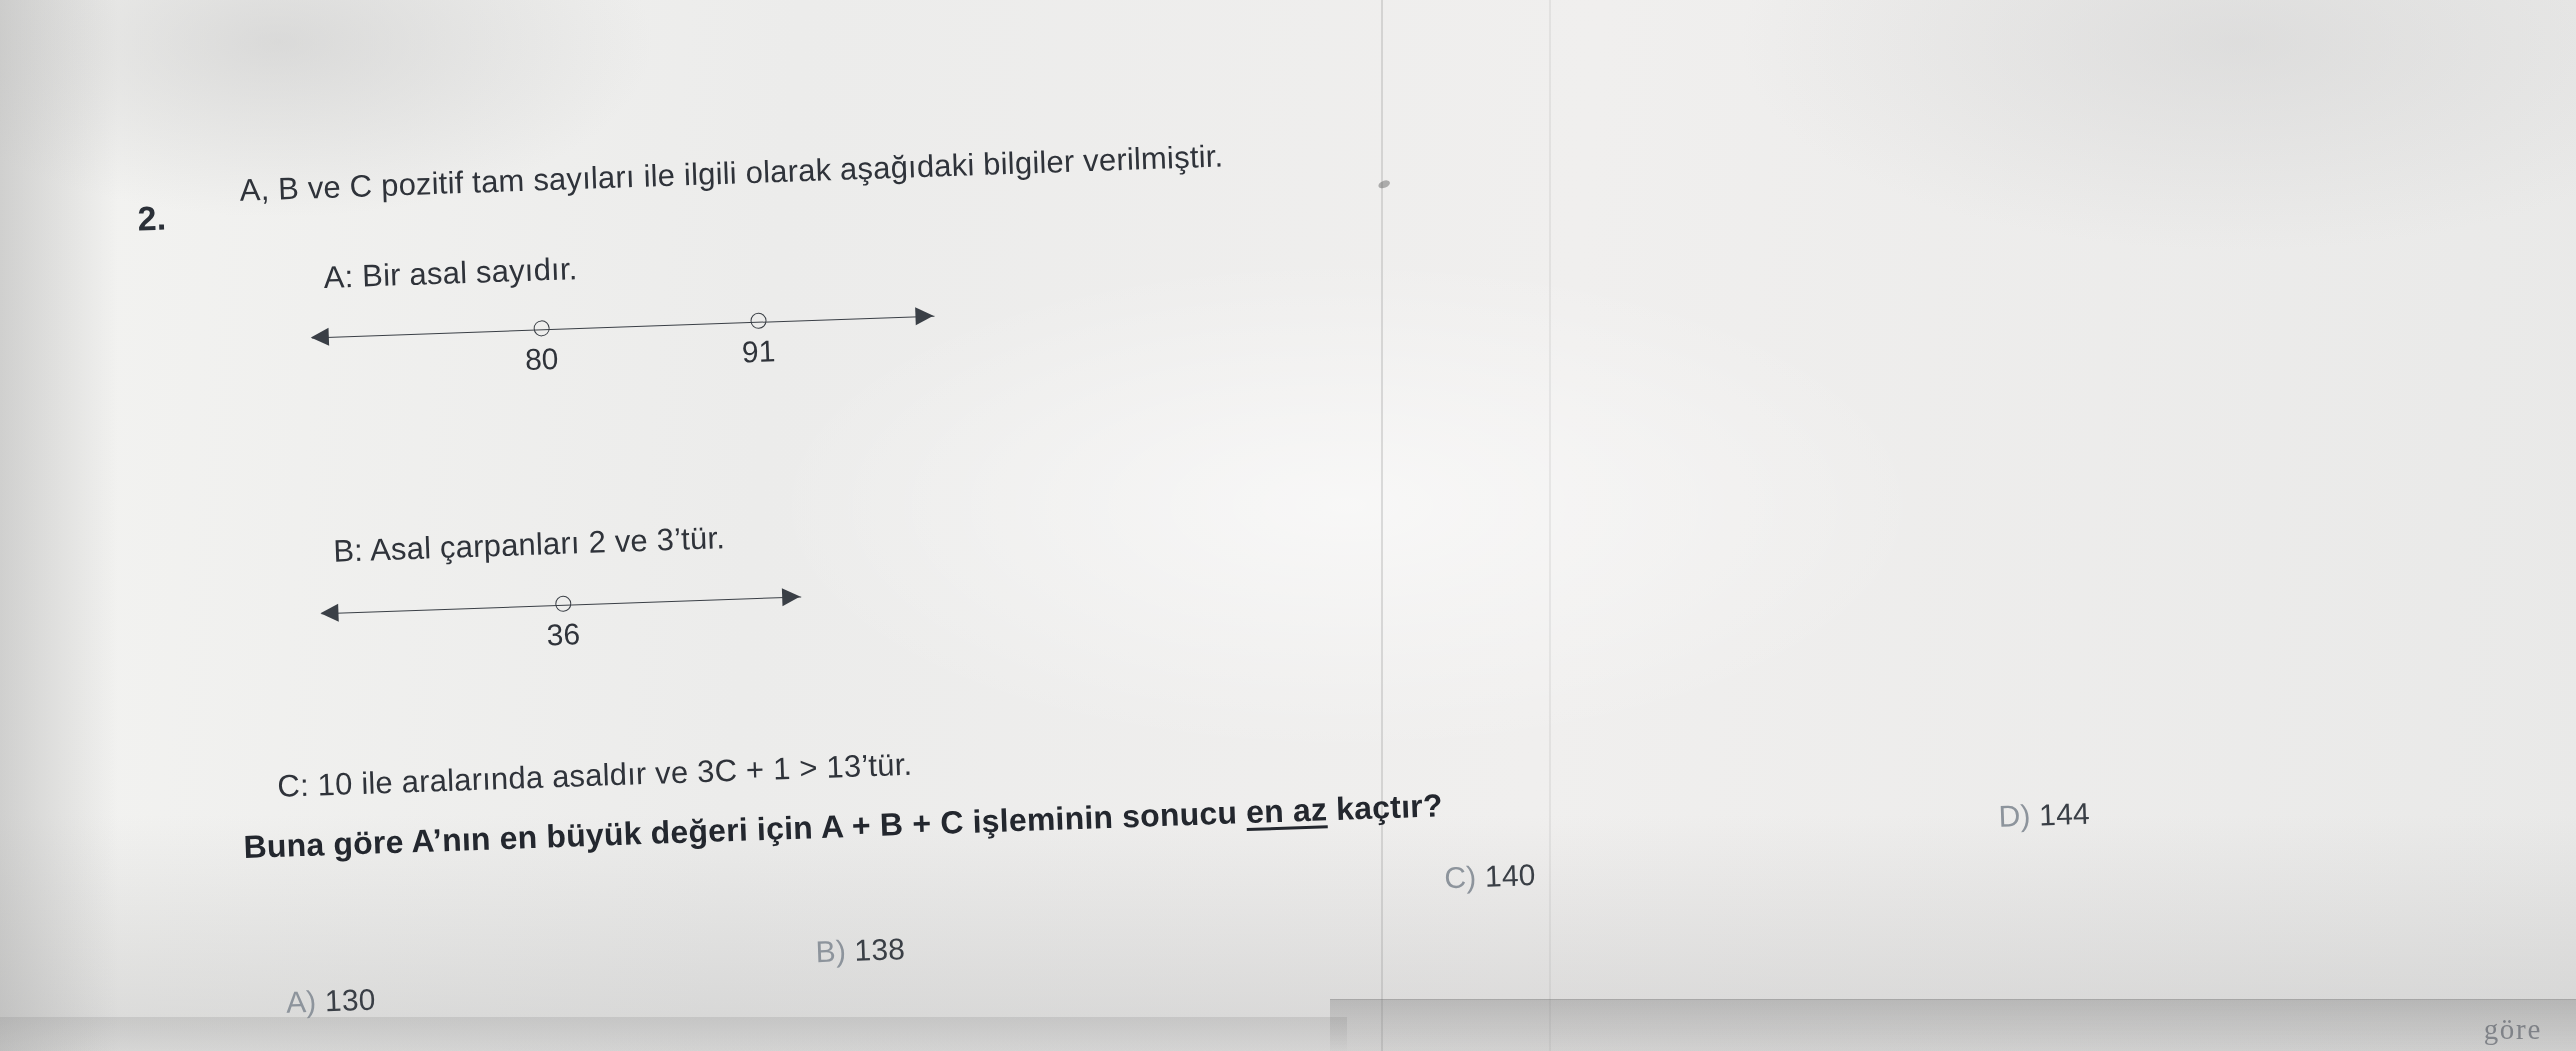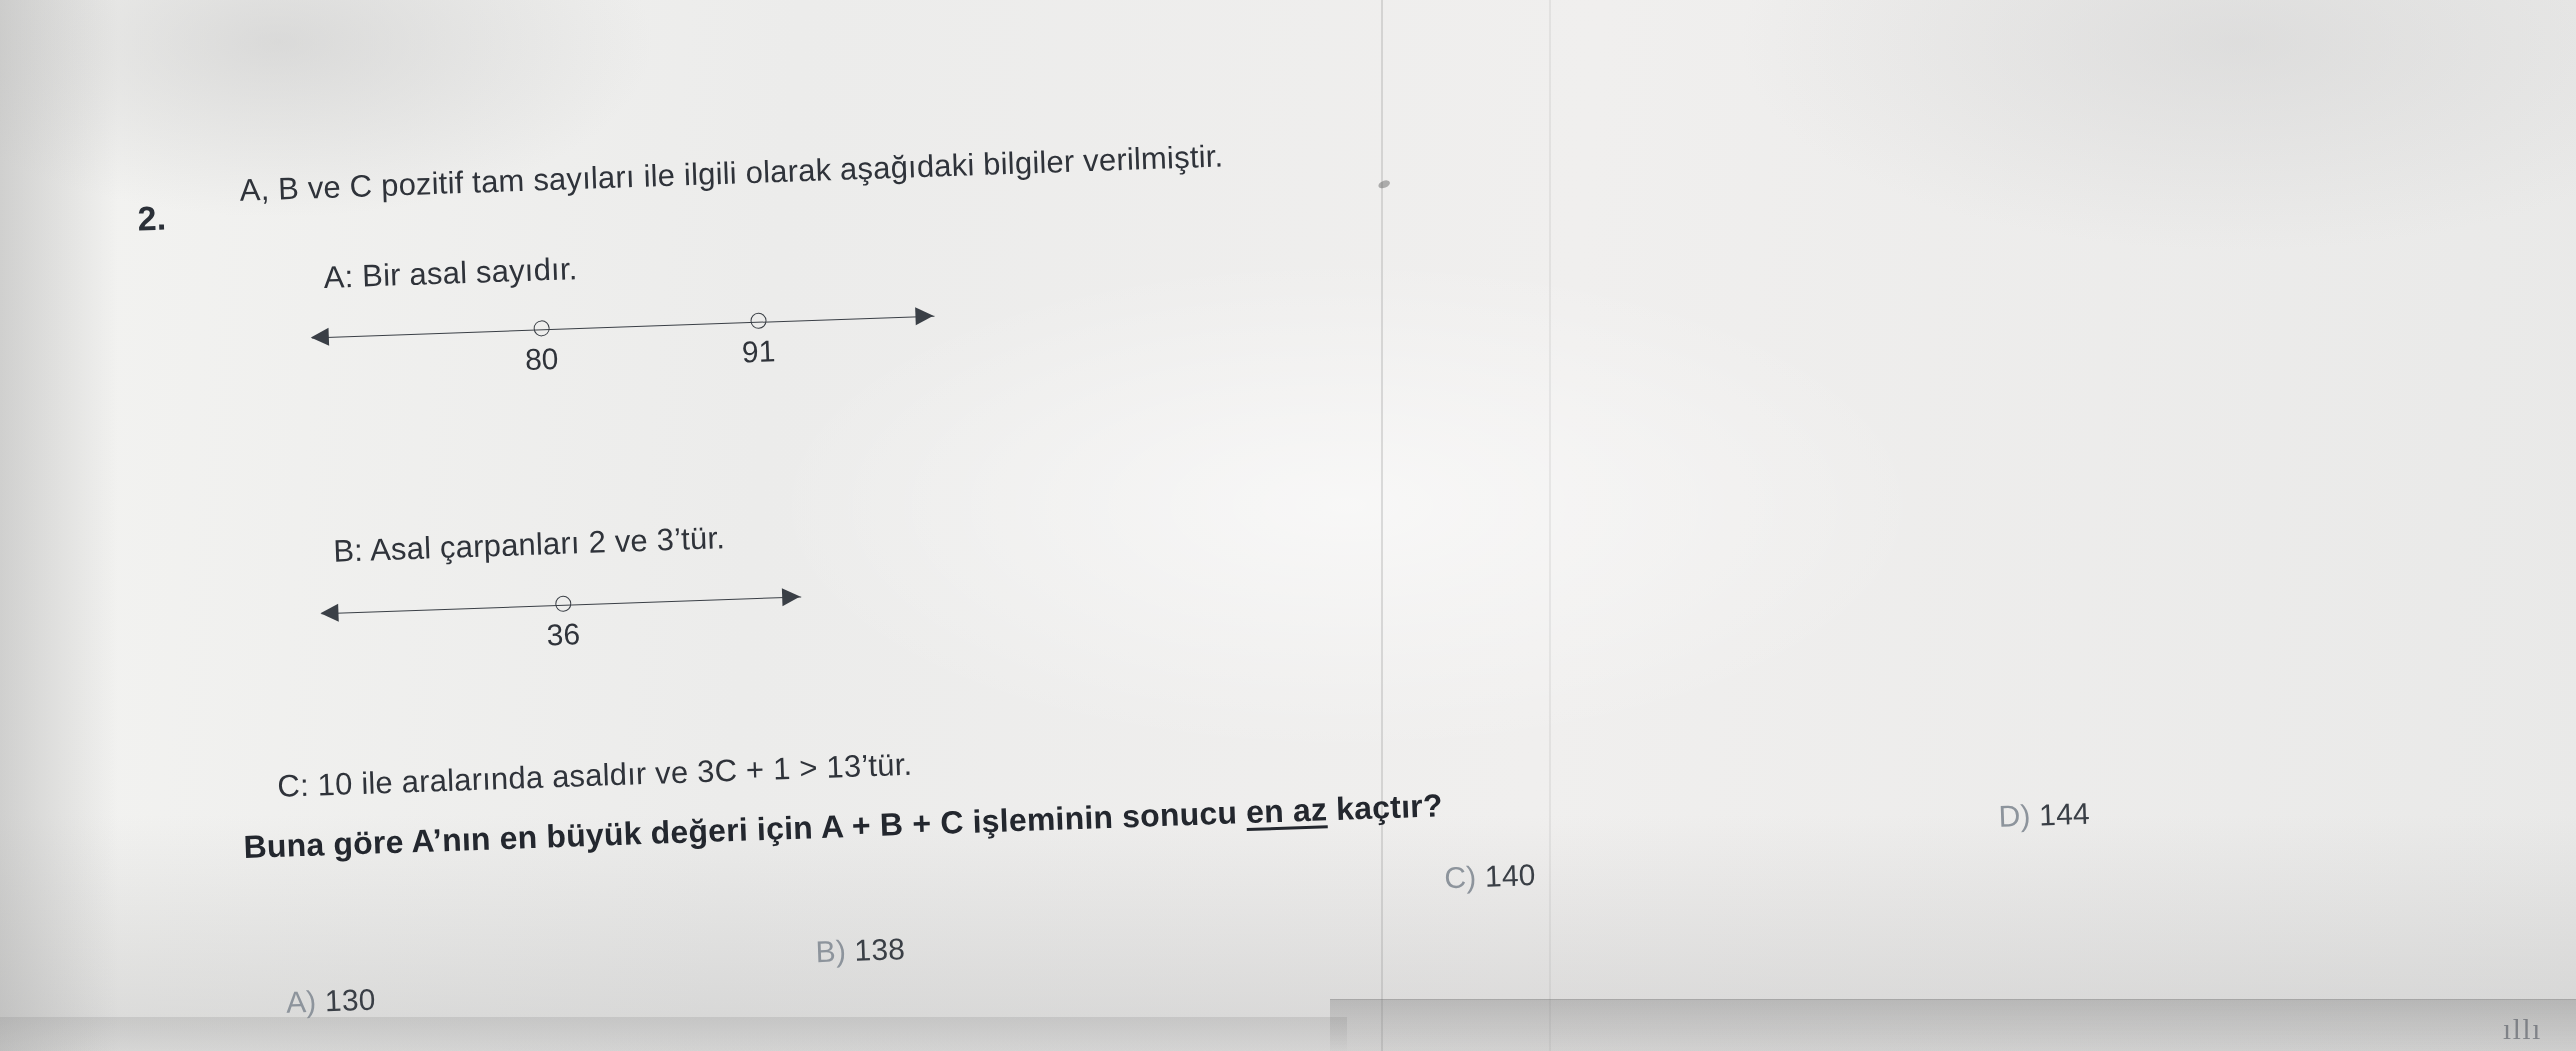--- a/index.html
+++ b/index.html
@@ -278,16 +278,16 @@
     <div class="txt opt" style="left:1987px; top:840px;">
       <span class="letter">D)</span>
       <span>144</span>
     </div>
 
   </div>
 
   <div class="sheet-edge2"></div>
   <div class="sheet-edge"></div>
 
-  <div class="scribble">ıllı</div>
+  <div class="scribble">göre</div>
 
 </div>
 
 
 </body></html>

